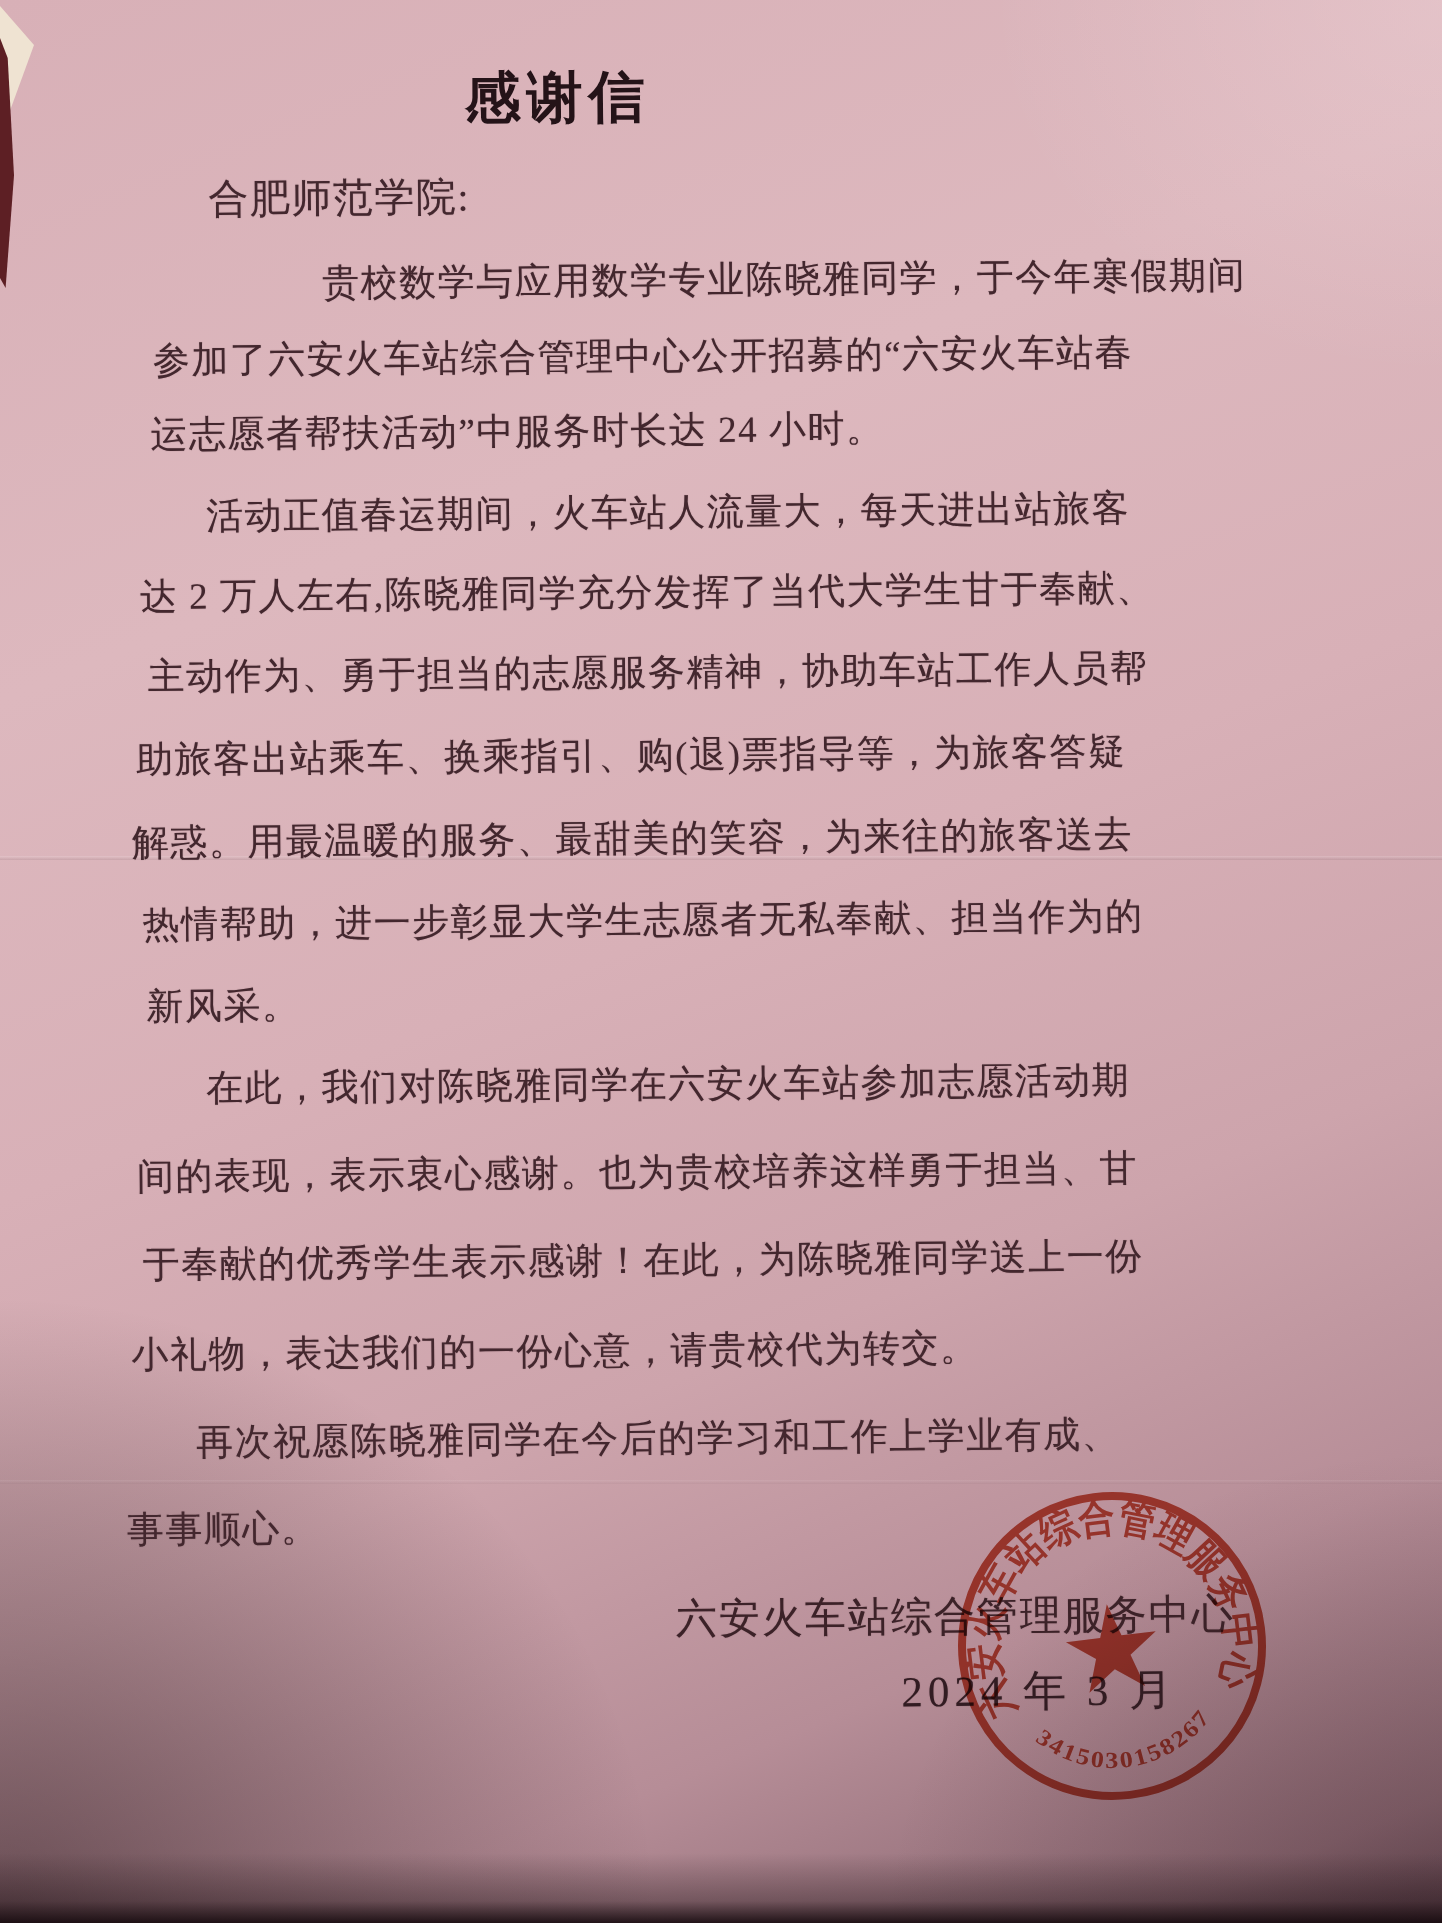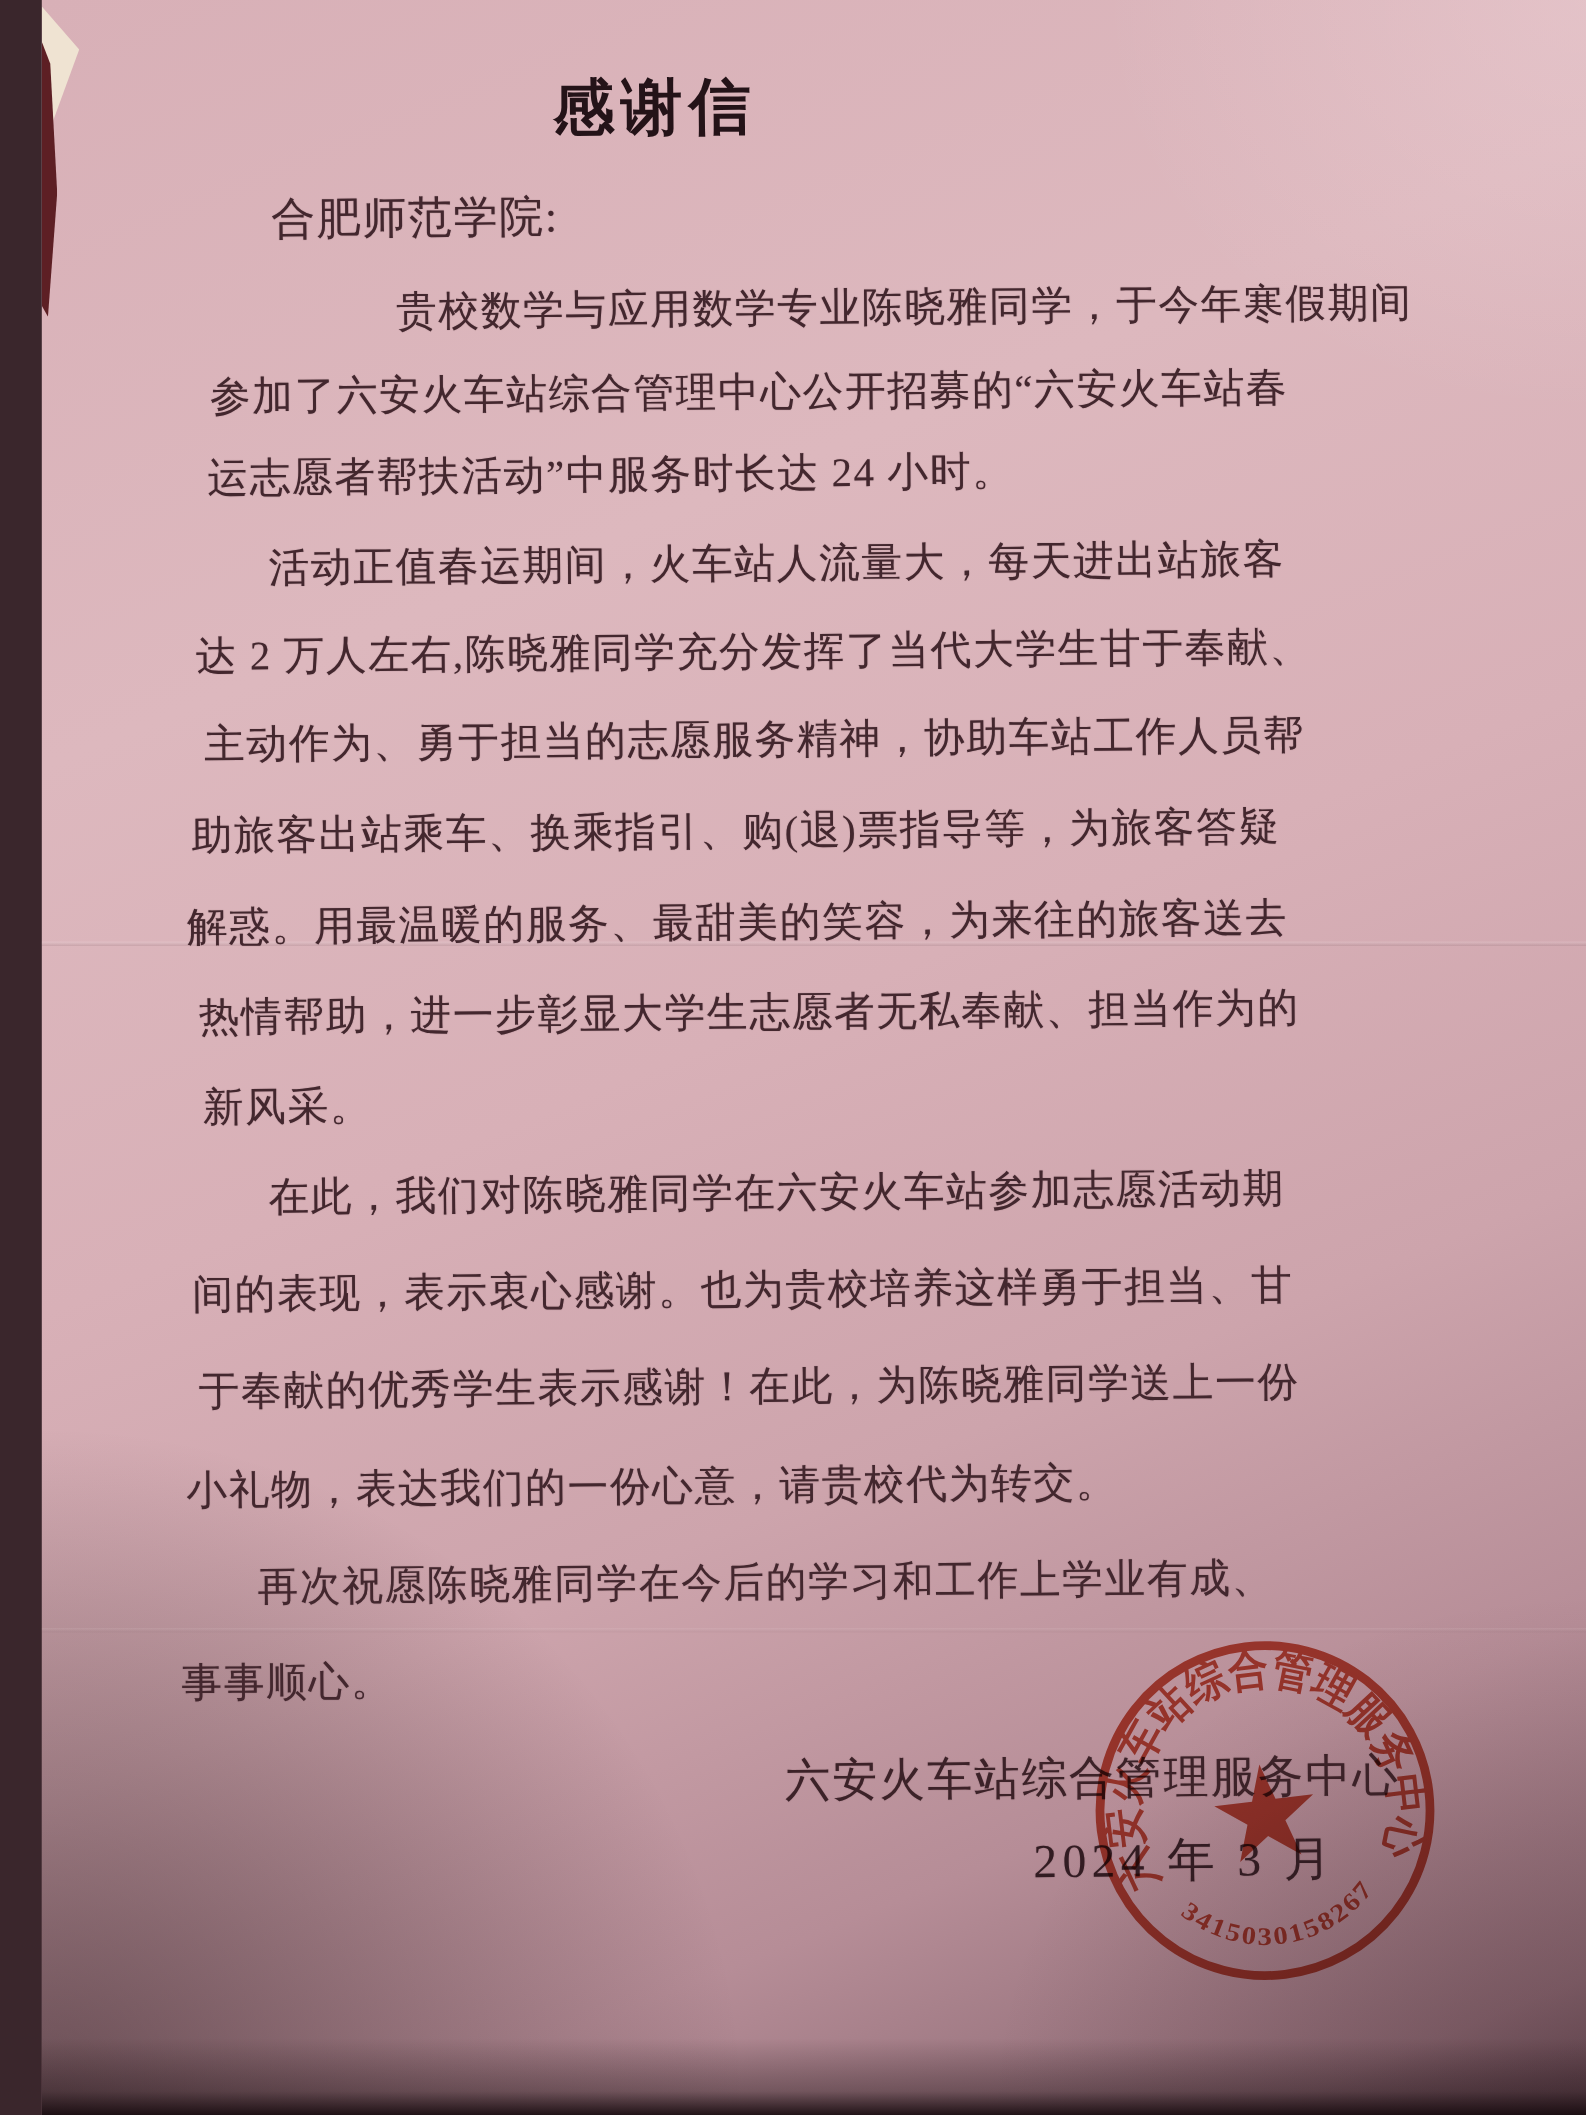--- a/index.html
+++ b/index.html
@@ -9,21 +9,20 @@
     background: #3a262c;
     font-family: "Liberation Serif", "DejaVu Serif", serif;
   }
   #paper {
     position: absolute; inset: 0;
     background:
       radial-gradient(45% 28% at 100% 0%, rgba(255,236,240,0.22), transparent 70%),
       radial-gradient(70% 50% at 0% 100%, rgba(32,16,21,0.55), transparent 65%),
       radial-gradient(55% 35% at 100% 100%, rgba(60,35,42,0.35), transparent 70%),
       linear-gradient(158deg, #d8b0b7 0%, #ddb8be 28%, #d8b0b7 48%, #cda4ac 66%, #b68d97 82%, #8d6a74 95%, #6b4e58 100%);
-    margin-left: 38px;
   }
   
   .bottom-shade {
     position: absolute; left: 0; right: 0; bottom: 0; height: 70px;
     background: linear-gradient(to top, rgba(22,10,14,0.92) 0, rgba(22,10,14,0.35) 22px, rgba(22,10,14,0) 100%);
   }
   
   .corner-cream {
     position: absolute; left: 0; top: 0; width: 34px; height: 150px;
     background: #efe3d2;

